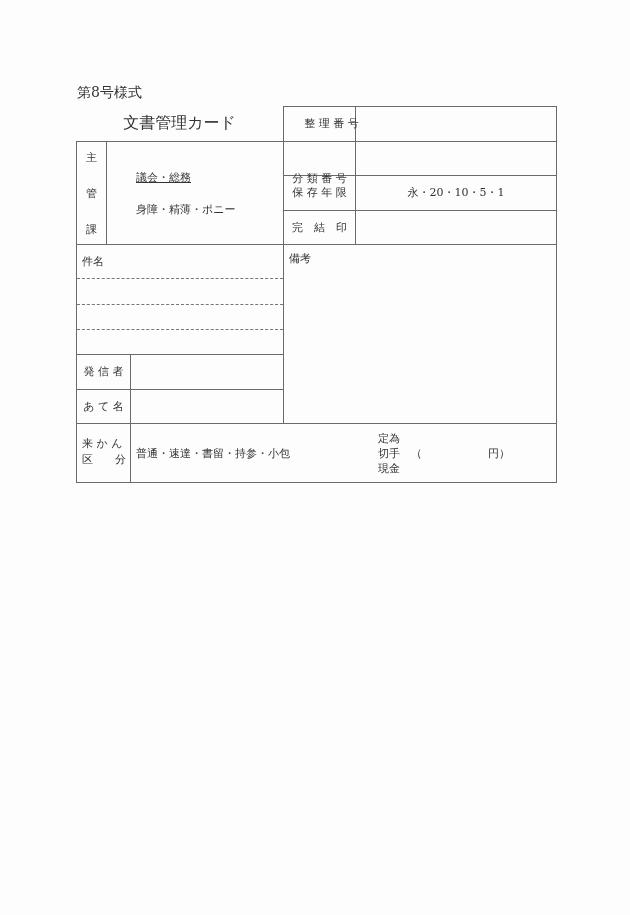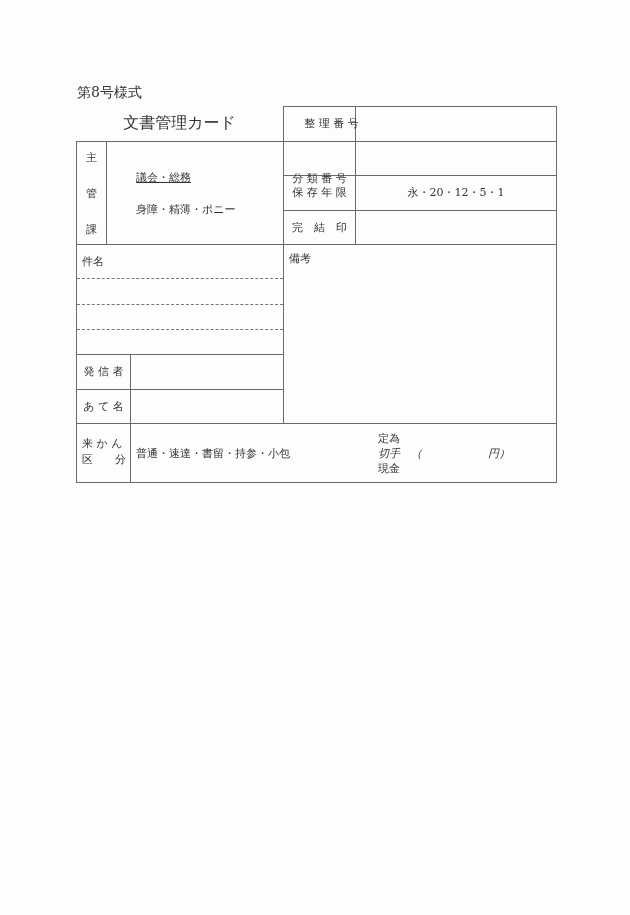--- a/index.html
+++ b/index.html
@@ -44,21 +44,21 @@
 
 <div class="dash" style="left:77px;top:278px;width:206px;"></div>
 <div class="dash" style="left:77px;top:304px;width:206px;"></div>
 <div class="dash" style="left:77px;top:329px;width:206px;"></div>
 
 <div class="lbl center" style="left:296px;top:106px;width:71px;height:35px;">整 理 番 号</div>
 <div class="lbl center" style="left:356px;top:106px;width:200px;height:35px;"></div>
 <div class="lbl center" style="left:284px;top:141px;width:71px;height:34px;margin-top:20px;">分 類 番 号</div>
 <div class="lbl center" style="left:356px;top:141px;width:200px;height:34px;"></div>
 <div class="lbl center" style="left:284px;top:175px;width:71px;height:35px;">保 存 年 限</div>
-<div class="lbl center" style="left:356px;top:175px;width:200px;height:35px;">永・20・12・5・1</div>
+<div class="lbl center" style="left:356px;top:175px;width:200px;height:35px;">永・20・10・5・1</div>
 <div class="lbl center" style="left:284px;top:210px;width:71px;height:34px;">完　結　印</div>
 <div class="lbl center" style="left:356px;top:210px;width:200px;height:34px;"></div>
 
 <div class="lbl center" style="left:77px;top:148px;width:29px;height:18px;">主</div>
 <div class="lbl center" style="left:77px;top:184px;width:29px;height:18px;">管</div>
 <div class="lbl center" style="left:77px;top:220px;width:29px;height:18px;">課</div>
 <div class="lbl" style="left:136px;top:168px;height:18px;text-decoration:underline;">議会・総務</div>
 <div class="lbl" style="left:136px;top:200px;height:18px;">身障・精薄・ポニー</div>
 
 <div class="lbl" style="left:82px;top:252px;height:18px;">件名</div>
@@ -68,14 +68,14 @@
 
 <div class="lbl center" style="left:77px;top:354px;width:53px;height:35px;">発 信 者</div>
 <div class="abs" style="left:131px;top:355px;width:152px;height:34px;"></div>
 <div class="lbl center" style="left:77px;top:389px;width:53px;height:34px;">あ て 名</div>
 <div class="abs" style="left:131px;top:390px;width:152px;height:33px;"></div>
 
 <div class="lbl" style="left:82px;top:435px;height:16px;">来 か ん</div>
 <div class="lbl" style="left:82px;top:451px;height:16px;">区　　分</div>
 <div class="lbl" style="left:136px;top:444px;height:18px;">普通・速達・書留・持参・小包</div>
 <div class="lbl" style="left:378px;top:430px;height:16px;">定為</div>
-<div class="lbl" style="left:378px;top:445px;height:16px;font-style:italic;">切手　（　　　　　　円）</div>
+<div class="lbl" style="left:378px;top:445px;height:16px;">切手　（　　　　　　円）</div>
 <div class="lbl" style="left:378px;top:460px;height:16px;">現金</div>
 
 </body></html>

